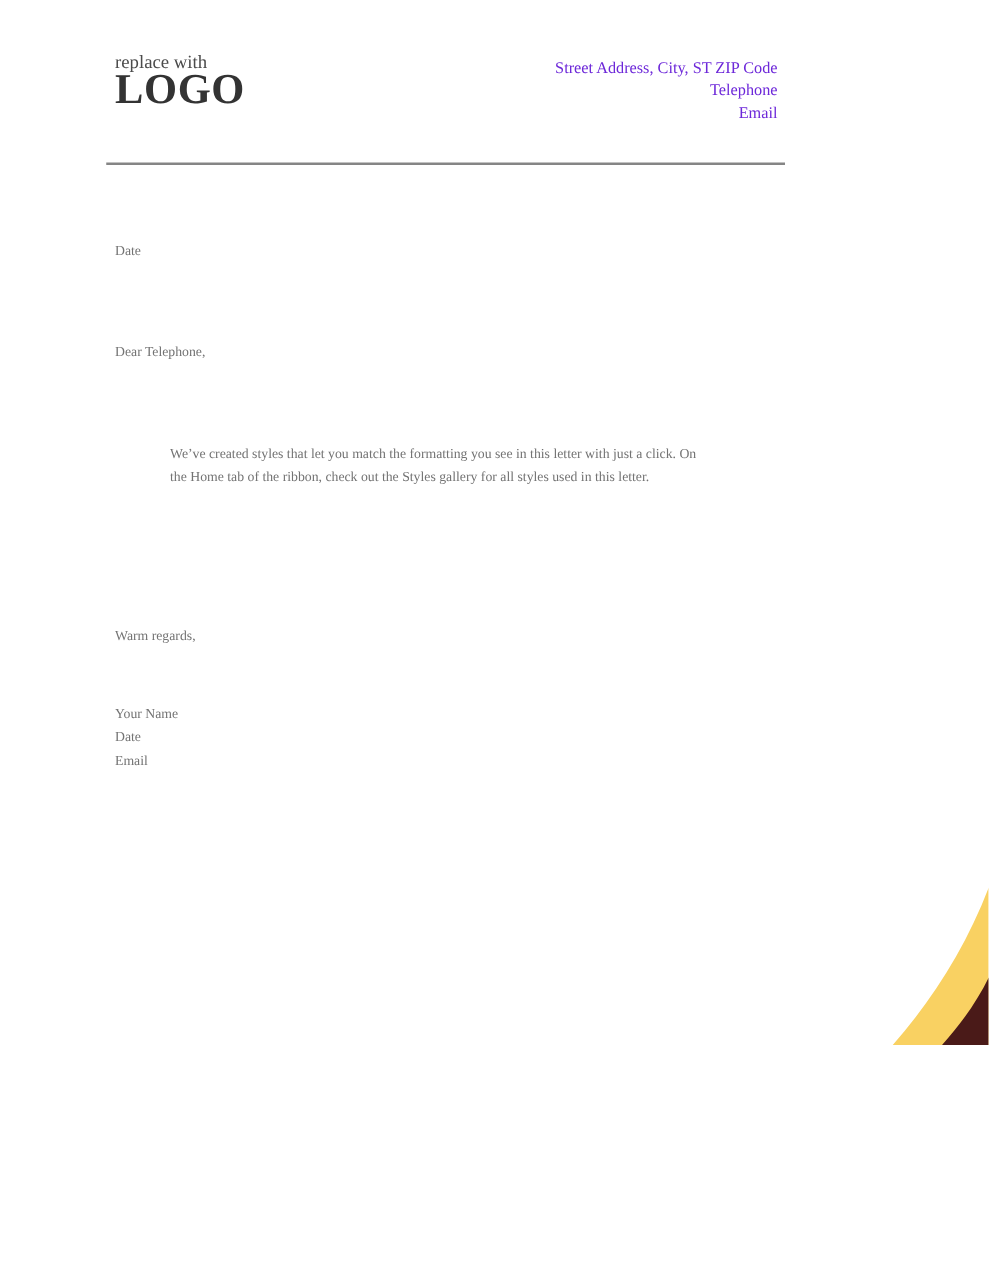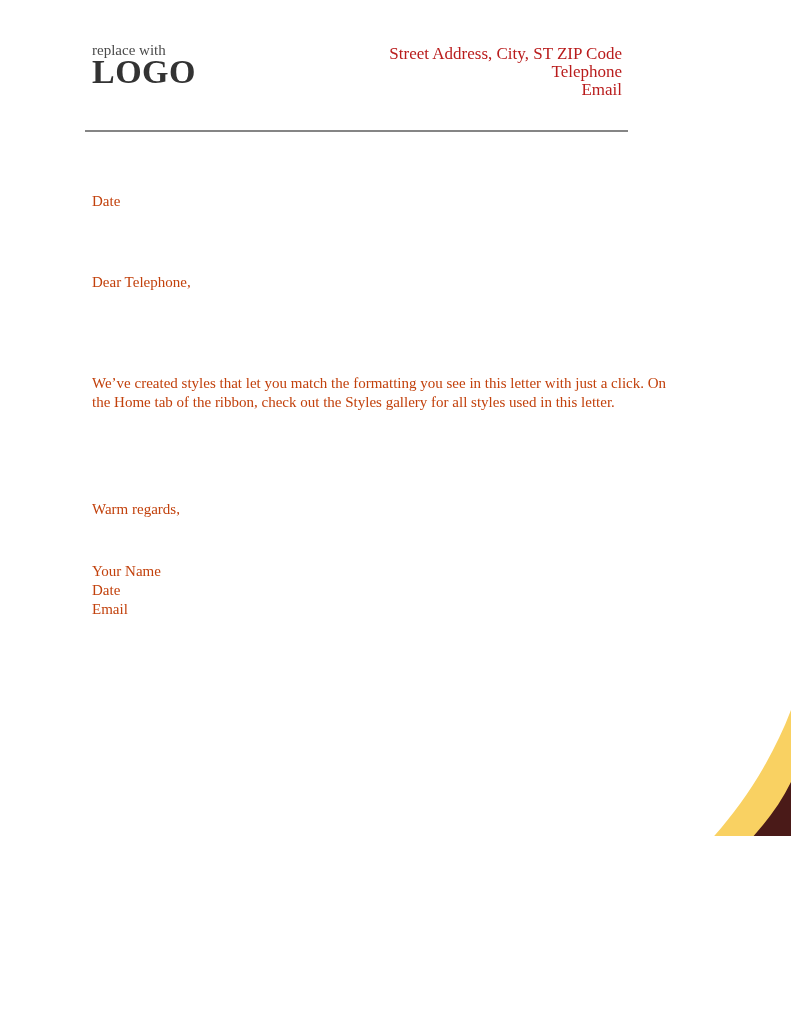--- a/index.html
+++ b/index.html
@@ -11,30 +11,30 @@
     overflow: hidden;
     font-family: Liberation Serif, serif;
     color: #1e1e1e;
   }
   
   .logo { position: absolute; left: 92px; top: 42px; }
   .logo-tagline { font-size: 15px; line-height: 16px; color: #4b4b4b; }
   .logo-text { font-size: 34px; line-height: 27px; font-weight: bold; color: #333333; letter-spacing: 0.5px; }
   .contact {
     position: absolute; top: 45px; right: 169px;
-    text-align: right; font-size: 17px; line-height: 18px; color: #b91c1c;
+    text-align: right; font-size: 13px; line-height: 18px; color: #6d28d9;
   }
   .divider { position: absolute; left: 85px; top: 130px; width: 543px; height: 2px; }
   
-  .txt { position: absolute; left: 92px; font-size: 15px; line-height: 19px; color: #c2410c; }
+  .txt { position: absolute; left: 92px; font-size: 11px; line-height: 19px; color: #737373; }
   .txt .line { white-space: nowrap; }
   .date-block { top: 192px; }
   .salutation-block { top: 273px; }
   .para-1 { top: 312px; }
-  .para-2 { top: 374px; }
+  .para-2 { top: 354px; margin-left: 44px; }
   .para-3 { top: 426px; }
   .closing-block { top: 500px; }
   .signature-block { top: 562px; }
   
   .footer-art { position: absolute; left: 0; top: 0; width: 791px; height: 1024px; pointer-events: none; }
 </style>
 </head>
 <body>
 
 <div class="page">

